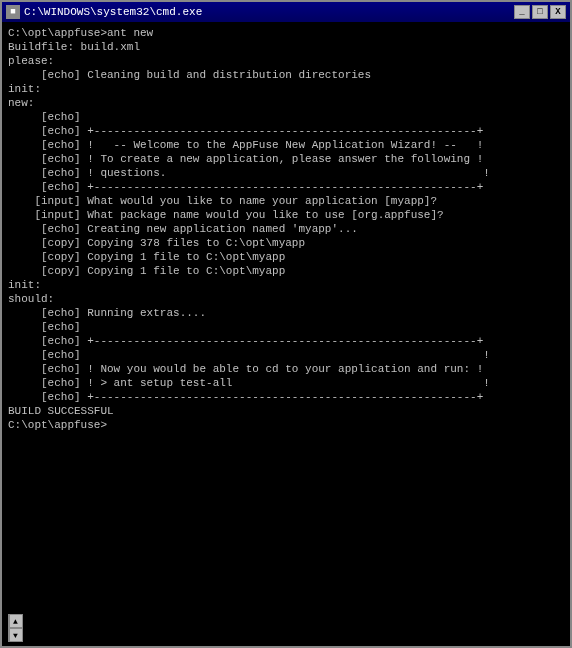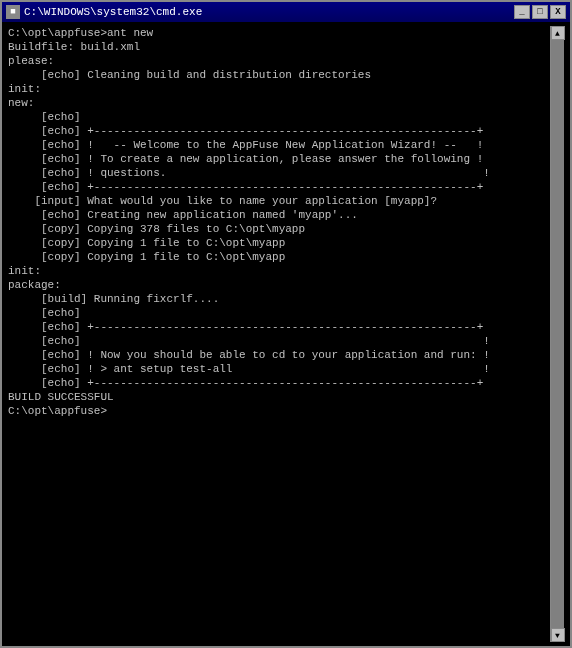--- a/index.html
+++ b/index.html
@@ -72,21 +72,21 @@
       font-weight: bold;
     }
 
     .console-area {
       background: #000;
       color: #c0c0c0;
       flex: 1;
       padding: 4px 6px;
       overflow: hidden;
       display: flex;
-      flex-direction: row;
+      flex-direction: column;
     }
 
     .console-content {
       flex: 1;
       overflow: hidden;
     }
 
     .scrollbar {
       width: 14px;
       background: #c0c0c0;
@@ -152,34 +152,35 @@
         <div class="line">     [echo]</div>
         <div class="line">     [echo] +----------------------------------------------------------+</div>
         <div class="line">     [echo] !   -- Welcome to the AppFuse New Application Wizard! --   !</div>
         <div class="line">     [echo] ! To create a new application, please answer the following !</div>
         <div class="line">     [echo] ! questions.                                                !</div>
         <div class="line">     [echo] +----------------------------------------------------------+</div>
         <div class="line"></div>
         <div class="line">    [input] What would you like to name your application [myapp]?</div>
         <div class="line"></div>
         <div class="line"></div>
+        <div class="line">    [input] What package name would you like to use [org.appfuse]?</div>
         <div class="line"></div>
         <div class="line">     [echo] Creating new application named 'myapp'...</div>
         <div class="line">     [copy] Copying 378 files to C:\opt\myapp</div>
         <div class="line">     [copy] Copying 1 file to C:\opt\myapp</div>
         <div class="line">     [copy] Copying 1 file to C:\opt\myapp</div>
         <div class="line"></div>
         <div class="line">init:</div>
         <div class="line"></div>
-        <div class="line">package:</div>
-        <div class="line">     [build] Running fixcrlf....</div>
+        <div class="line">should:</div>
+        <div class="line">     [echo] Running extras....</div>
         <div class="line">     [echo]</div>
         <div class="line">     [echo] +----------------------------------------------------------+</div>
         <div class="line">     [echo]                                                             !</div>
-        <div class="line">     [echo] ! Now you should be able to cd to your application and run: !</div>
+        <div class="line">     [echo] ! Now you would be able to cd to your application and run: !</div>
         <div class="line">     [echo] ! &gt; ant setup test-all                                      !</div>
         <div class="line">     [echo] +----------------------------------------------------------+</div>
         <div class="line"></div>
         <div class="line">BUILD SUCCESSFUL</div>
         <div class="line">C:\opt\appfuse&gt;</div>
       </div>
     <div class="scrollbar">
       <div class="scrollbar-btn">▲</div>
       <div class="scrollbar-track"></div>
       <div class="scrollbar-btn">▼</div>

